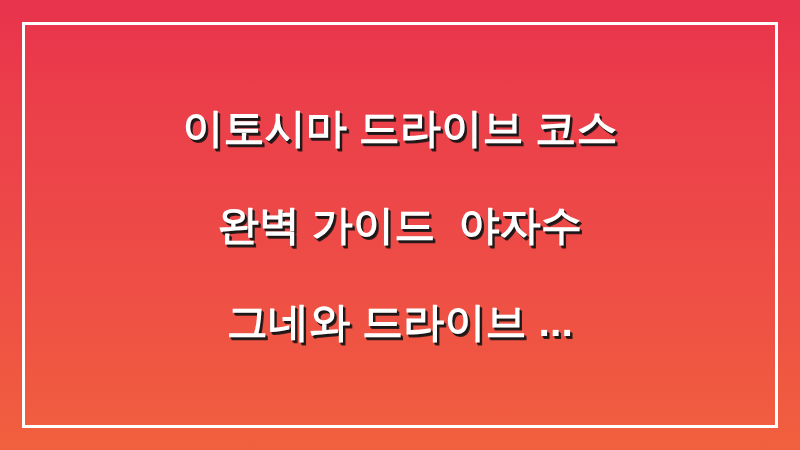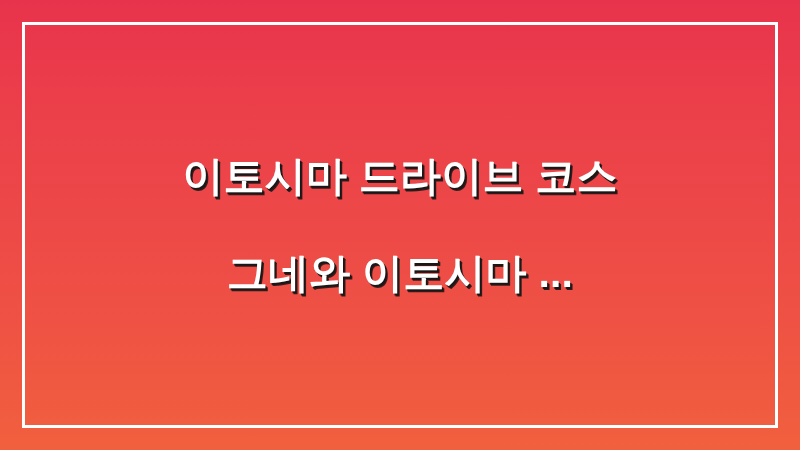--- a/index.html
+++ b/index.html
@@ -78,16 +78,17 @@
 <body>
 
 <div class="canvas">
 
   <div class="bg-gradient"></div>
 
   <div class="frame-border"></div>
 
   <div class="title-block">
     <span class="title-line">이토시마 드라이브 코스</span>
-    <span class="title-line">그네와 이토시마 ...</span>
+    <span class="title-line">완벽 가이드  야자수</span>
+    <span class="title-line">그네와 드라이브 ...</span>
   </div>
 
 </div>
 
 </body></html>

